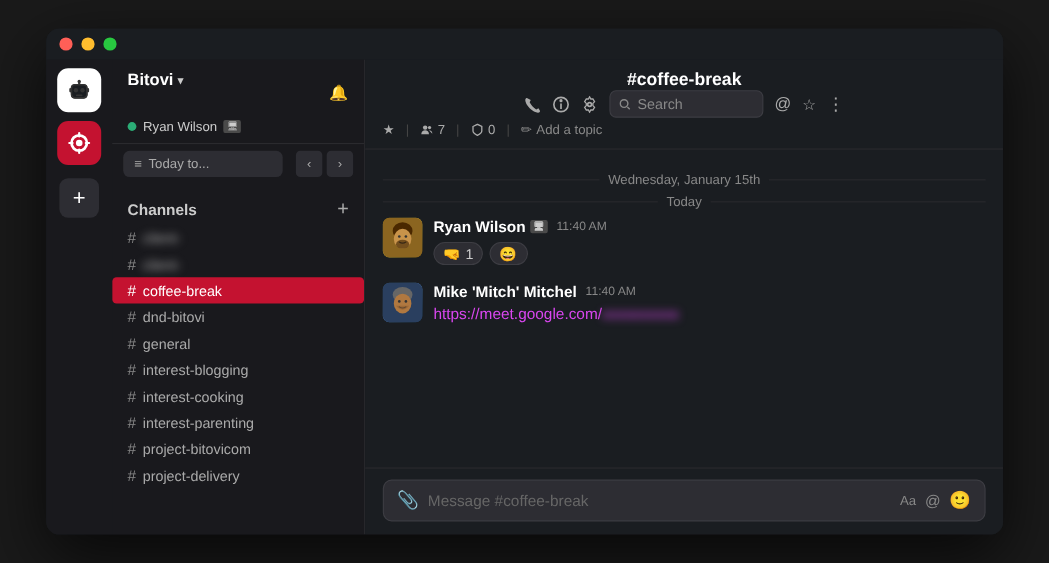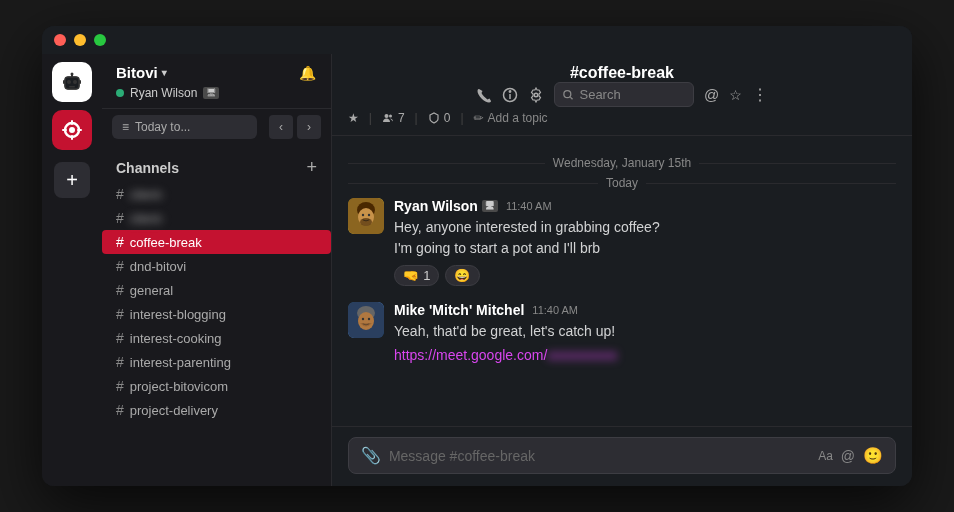--- a/index.html
+++ b/index.html
@@ -93,21 +93,21 @@
       border-bottom: 1px solid #2a2a2e;
     }
     .workspace-name {
       display: flex;
       align-items: center;
       gap: 4px;
       color: #fff;
       font-weight: 700;
       font-size: 15px;
       cursor: pointer;
-      margin-bottom: 0;
+      margin-bottom: 22px;
     }
     .workspace-name .chevron {
       font-size: 10px;
       color: #ccc;
     }
     .bell-icon {
       margin-left: auto;
       color: #aaa;
       font-size: 14px;
       cursor: pointer;
@@ -672,24 +672,20 @@
             </svg>
           </div>
           <div class="message-content">
             <div class="message-header">
               <span class="message-author">
                 <span>Ryan Wilson</span>
                 <span class="status-indicator" style="font-size:8px;">🖥</span>
               </span>
               <span class="message-time">11:40 AM</span>
             </div>
-            <div class="message-text">
-              <span class="line">Hey, anyone interested in grabbing coffee?</span>
-              <span class="line">I'm going to start a pot and I'll brb</span>
-            </div>
             <div class="reactions">
               <span class="reaction">🤜 <span>1</span></span>
               <span class="reaction">😄</span>
             </div>
           </div>
         </div>
 
         <div class="message-group">
           <div class="avatar avatar-mm">
             <svg width="36" height="36" viewBox="0 0 36 36">
@@ -705,23 +701,20 @@
               <path d="M15 22 Q18 24 21 22" stroke="#333" stroke-width="1" fill="none" stroke-linecap="round"></path>
 
               <path d="M12 21 Q18 28 24 21" fill="#8b5a2b" opacity="0.5"></path>
             </svg>
           </div>
           <div class="message-content">
             <div class="message-header">
               <span class="message-author">Mike 'Mitch' Mitchel</span>
               <span class="message-time">11:40 AM</span>
             </div>
-            <div class="message-text">
-              <span class="line">Yeah, that'd be great, let's catch up!</span>
-            </div>
             <div style="margin-top:4px;">
               <a class="link-text">
                 <span>https://meet.google.com/</span><span class="link-blurred">xxxxxxxxxx</span>
               </a>
             </div>
           </div>
         </div>
       </div>
 
       <div class="message-input-area">

